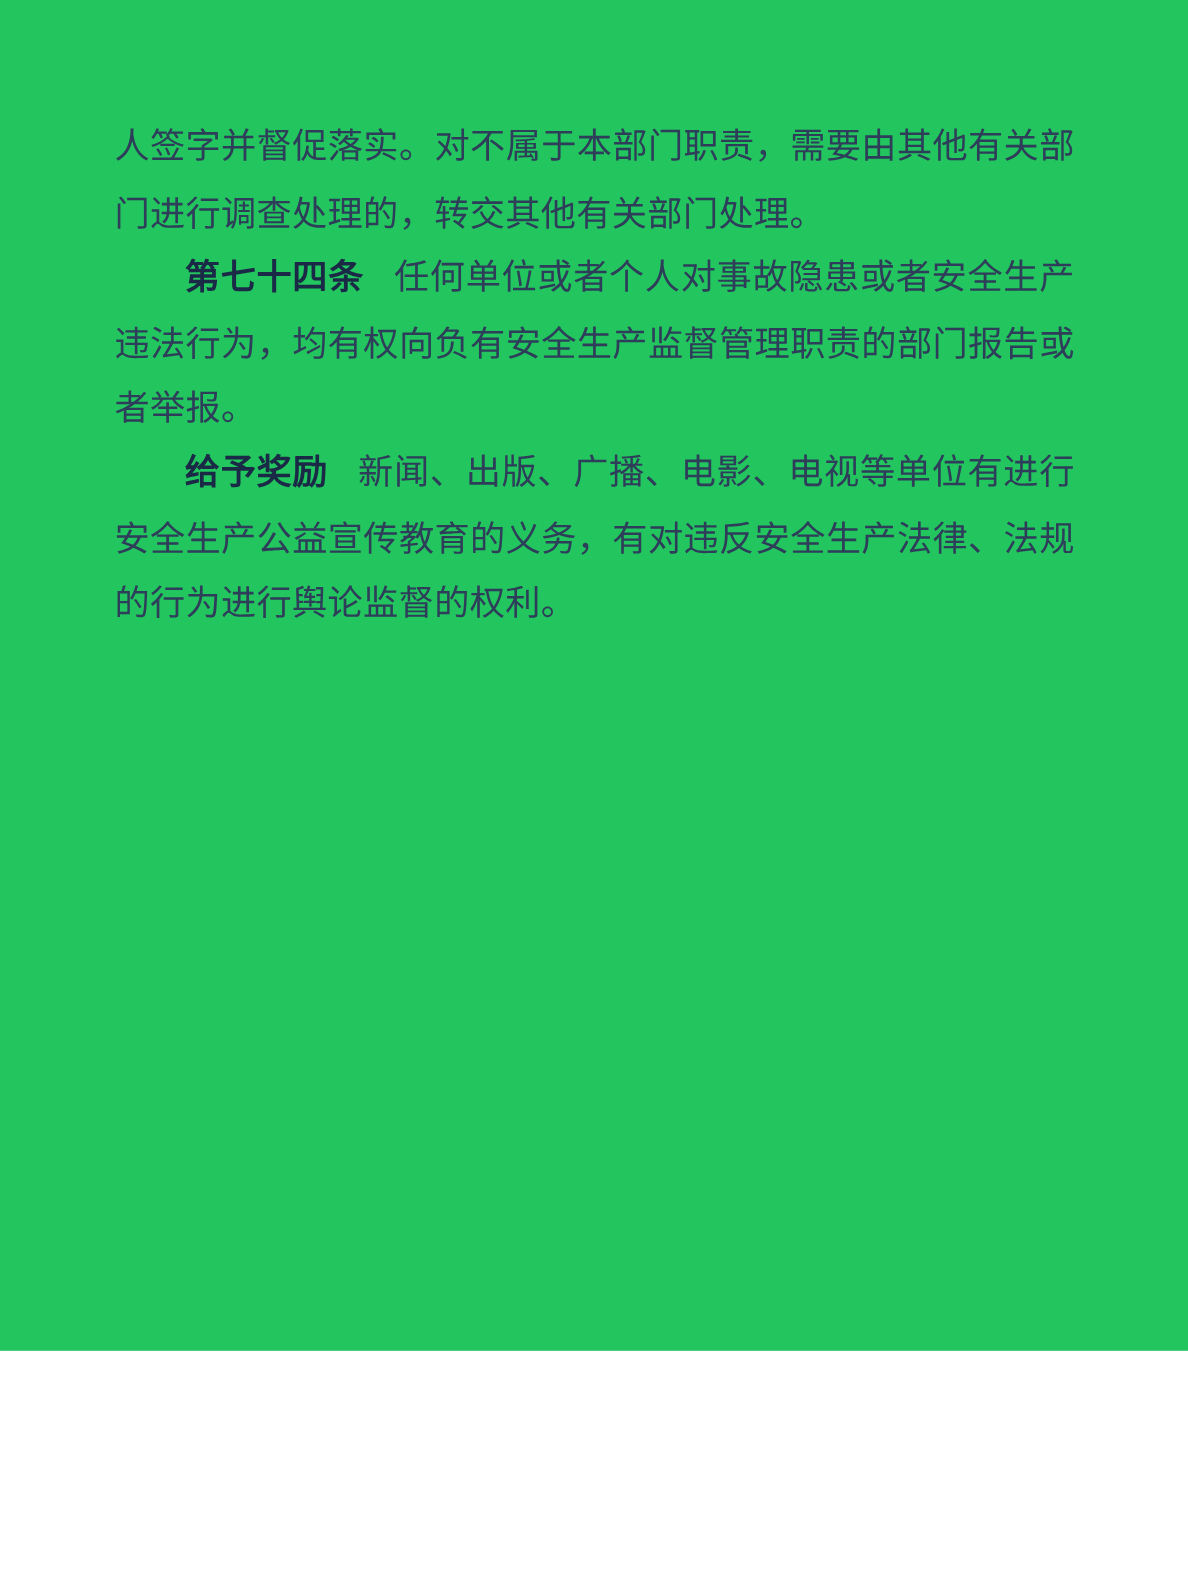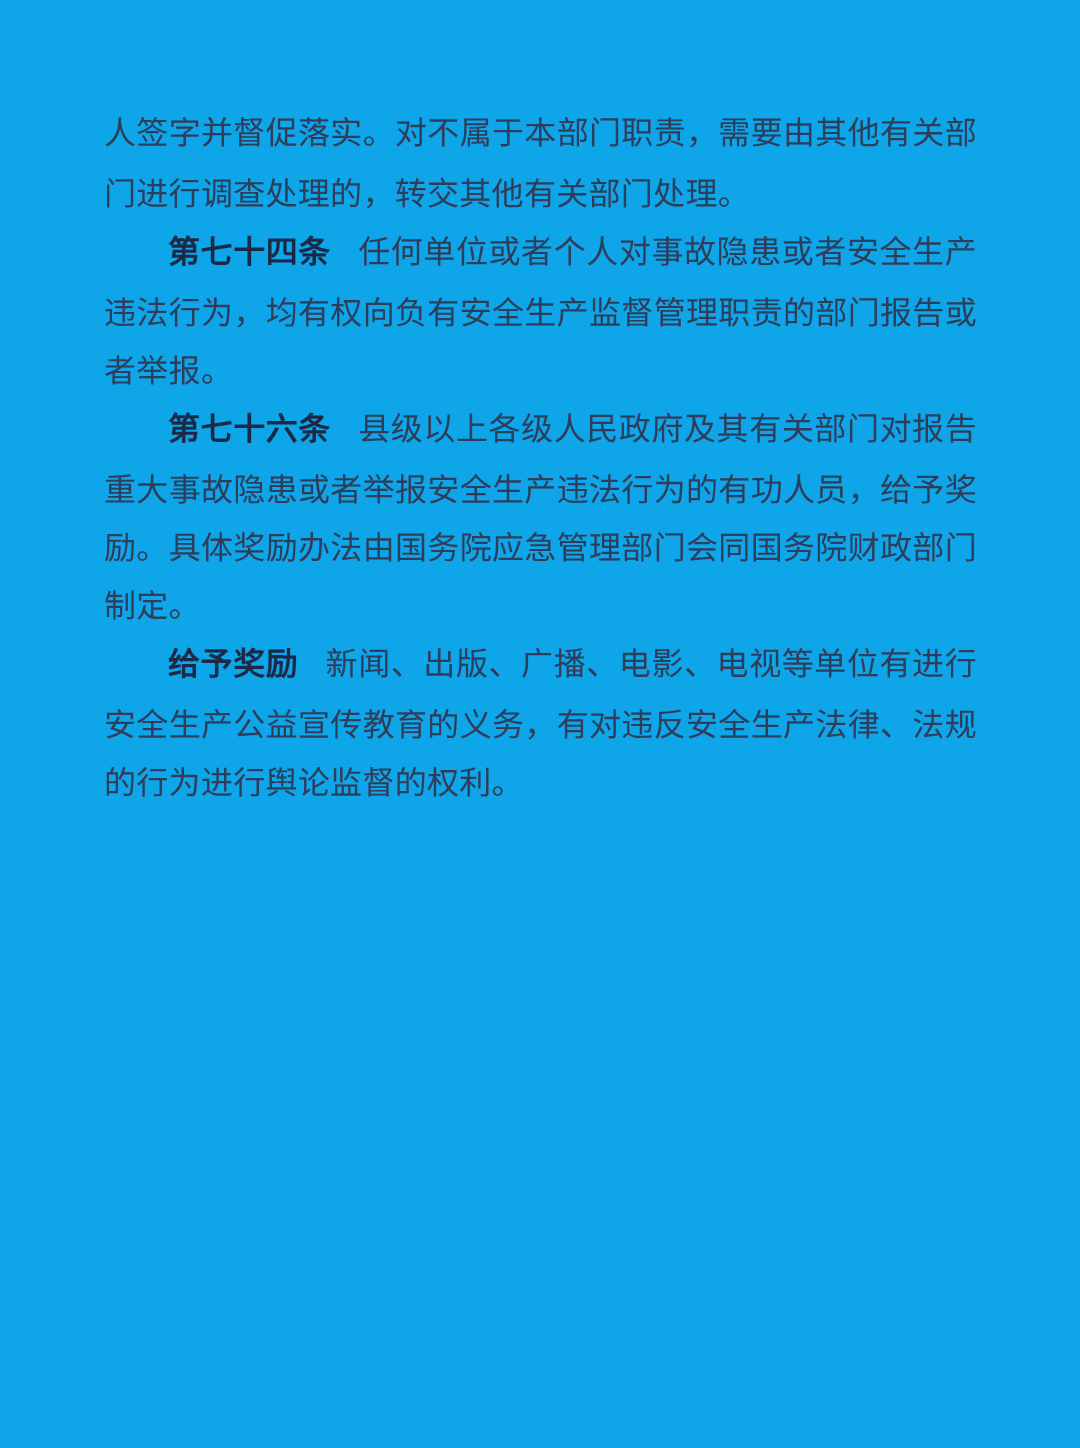--- a/index.html
+++ b/index.html
@@ -8,23 +8,23 @@
   }
   body {
     width: 1080px;
     height: 1448px;
     background: #ffffff;
     overflow: hidden;
   }
   .page {
     box-sizing: border-box;
     width: 1080px;
-    height: 1448px;
+    height: 1228px;
     padding: 104px 103px 0 104px;
-    background: #0ea5e9;
+    background: #22c55e;
   }
   .law-paragraph {
     margin: 0;
     font-family: "DejaVu Serif", "Liberation Serif", serif;
     font-size: 32px;
     line-height: 58px;
     color: #2e3d59;
     text-align: justify;
     text-indent: 2em;
     letter-spacing: 0.3px;
@@ -50,22 +50,19 @@
     <span class="article-num"></span><span>人签字并督促落实。对不属于本部门职责，需要由其他有关部门进行调查处理的，转交其他有关部门处理。</span>
   </p>
 
 
   <p class="law-paragraph">
     <span class="article-num">第七十四条</span><span>任何单位或者个人对事故隐患或者安全生产违法行为，均有权向负有安全生产监督管理职责的部门报告或者举报。</span>
   </p>
 
 
 
-  <p class="law-paragraph">
-    <span class="article-num">第七十六条</span><span>县级以上各级人民政府及其有关部门对报告重大事故隐患或者举报安全生产违法行为的有功人员，给予奖励。具体奖励办法由国务院应急管理部门会同国务院财政部门制定。</span>
-  </p>
 
   <p class="law-paragraph">
     <span class="article-num">给予奖励</span><span>新闻、出版、广播、电影、电视等单位有进行安全生产公益宣传教育的义务，有对违反安全生产法律、法规的行为进行舆论监督的权利。</span>
   </p>
 
 
 </div>
 
 </body></html>

